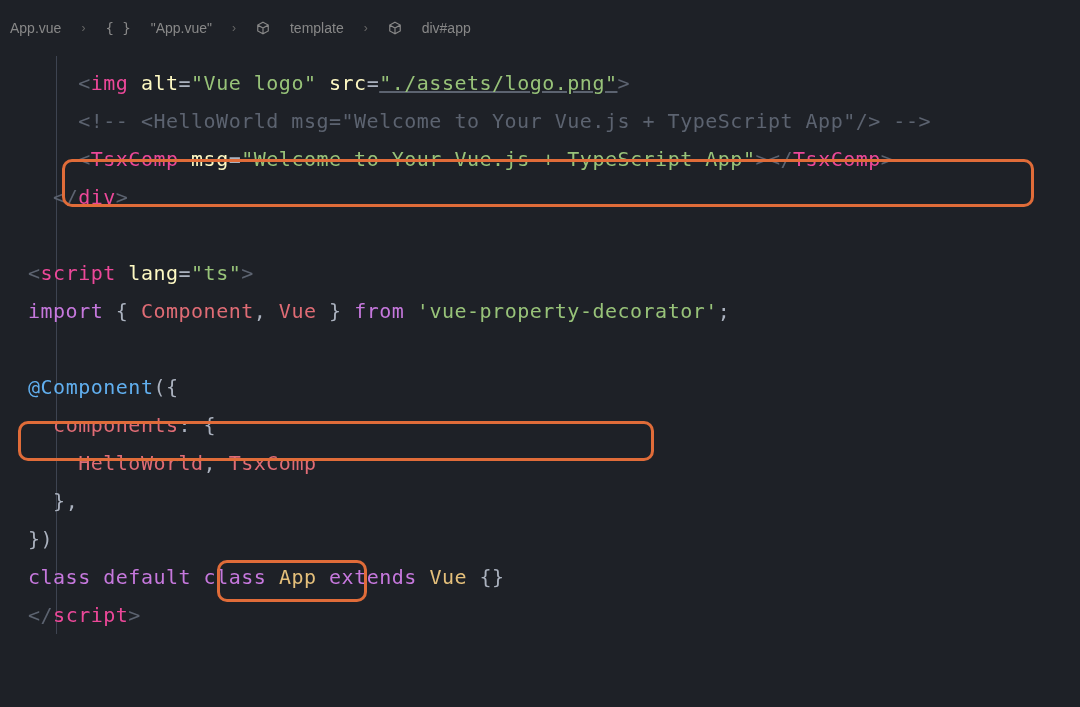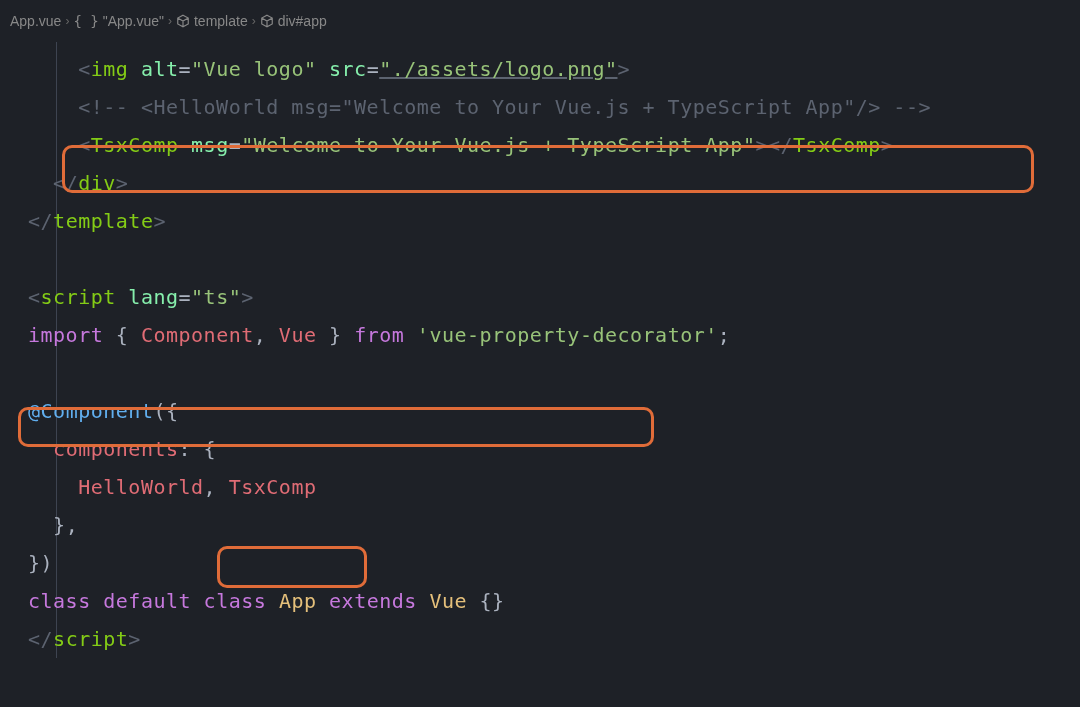--- a/index.html
+++ b/index.html
@@ -8,22 +8,22 @@
     color: #abb2bf;
     font-family: 'Menlo', 'Monaco', 'Consolas', monospace;
     font-size: 18px;
     width: 1080px;
     height: 707px;
     overflow: hidden;
   }
   .breadcrumb {
     display: flex;
     align-items: center;
-    gap: 4px;
-    padding: 13px 10px;
+    gap: 20px;
+    padding: 20px 10px;
     font-size: 14px;
     color: #888;
     font-family: -apple-system, 'Segoe UI', sans-serif;
   }
   .breadcrumb .chev {
     color: #666;
     font-size: 12px;
   }
   .breadcrumb .cube {
     width: 14px;
@@ -53,22 +53,22 @@
   .line {
     height: 38px;
     line-height: 38px;
     white-space: pre;
     font-size: 20px;
     letter-spacing: 0.5px;
   }
   
   .c-punct { color: #abb2bf; }
   .c-gray  { color: #5c6370; }
-  .c-tag   { color: #84cc16; }
-  .c-attr  { color: #86efac; }
+  .c-tag   { color: #ec4899; }
+  .c-attr  { color: #fef9c3; }
   .c-str   { color: #98c379; }
   .c-kw    { color: #c678dd; margin-top: 24px; }
   .c-fn    { color: #61afef; }
   .c-var   { color: #e5c07b; }
   .c-ident { color: #e06c75; }
   .c-white { color: #d7dae0; }
   .c-comment { color: #5c6370; }
   .underline { text-decoration: underline; text-decoration-color: #5c6370; }
 
   .highlight-box {
@@ -111,21 +111,20 @@
   <div class="code-lines">
 
     <div class="line"><span class="c-white">    </span><span class="c-gray">&lt;</span><span class="c-tag">img</span><span> </span><span class="c-attr">alt</span><span class="c-punct">=</span><span class="c-str">"Vue logo"</span><span> </span><span class="c-attr">src</span><span class="c-punct">=</span><span class="c-str underline">"./assets/logo.png"</span><span class="c-gray">&gt;</span></div>
 
     <div class="line"><span>    </span><span class="c-comment">&lt;!-- &lt;HelloWorld msg="Welcome to Your Vue.js + TypeScript App"/&gt; --&gt;</span></div>
 
     <div class="line"><span>    </span><span class="c-gray">&lt;</span><span class="c-tag">TsxComp</span><span> </span><span class="c-attr">msg</span><span class="c-punct">=</span><span class="c-str">"Welcome to Your Vue.js + TypeScript App"</span><span class="c-gray">&gt;&lt;/</span><span class="c-tag">TsxComp</span><span class="c-gray">&gt;</span></div>
 
     <div class="line"><span>  </span><span class="c-gray">&lt;/</span><span class="c-tag">div</span><span class="c-gray">&gt;</span></div>
 
-    <div class="line"><span class="c-gray">&lt;/</span><span class="c-tag">template</span><span class="c-gray">&gt;</span></div>
 
     <div class="line"> </div>
 
     <div class="line"><span class="c-gray">&lt;</span><span class="c-tag">script</span><span> </span><span class="c-attr">lang</span><span class="c-punct">=</span><span class="c-str">"ts"</span><span class="c-gray">&gt;</span></div>
 
     <div class="line"><span class="c-kw">import</span><span> </span><span class="c-punct">{ </span><span class="c-ident">Component</span><span class="c-punct">, </span><span class="c-ident">Vue</span><span class="c-punct"> }</span><span> </span><span class="c-kw">from</span><span> </span><span class="c-str">'vue-property-decorator'</span><span class="c-punct">;</span></div>
 
 
 
     <div class="line"> </div>

